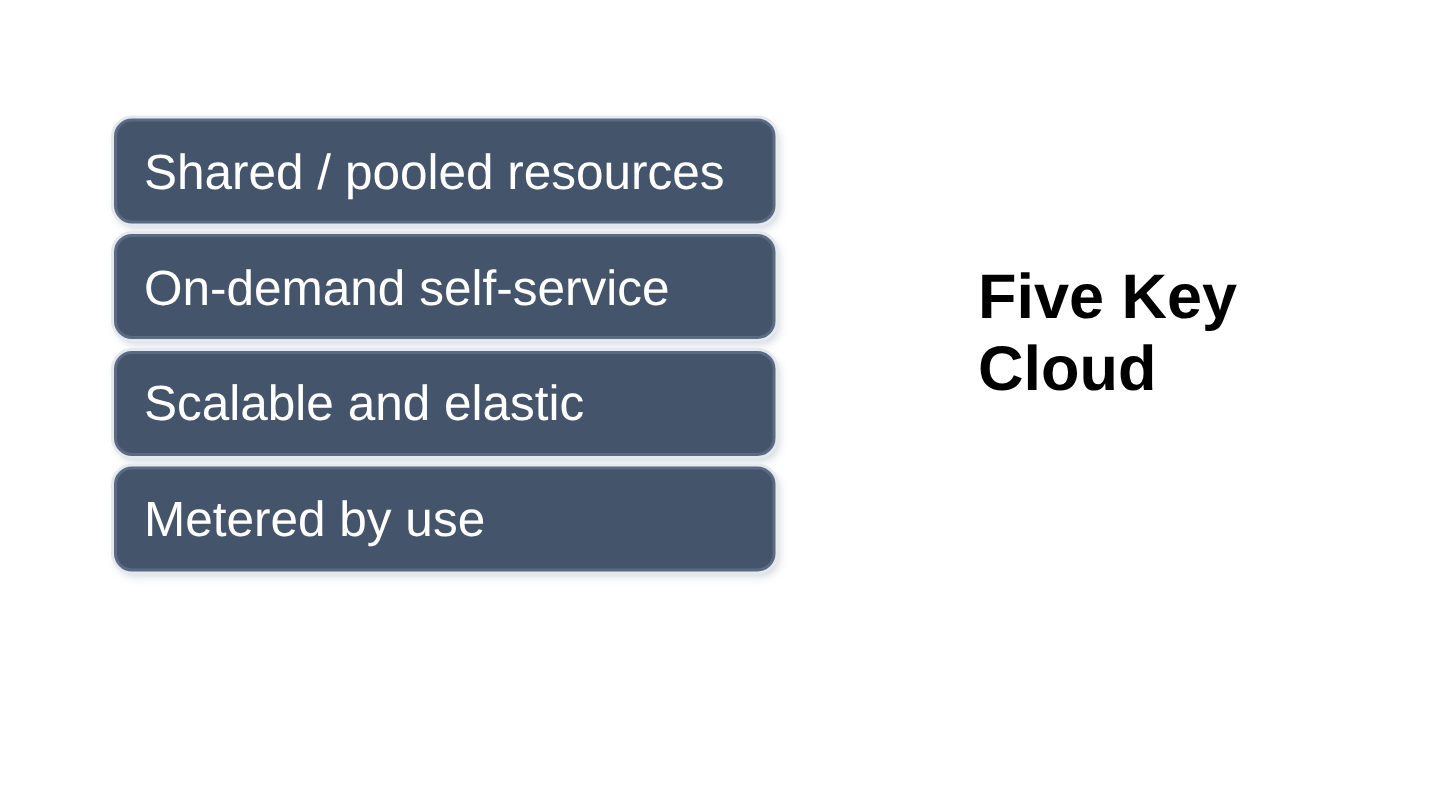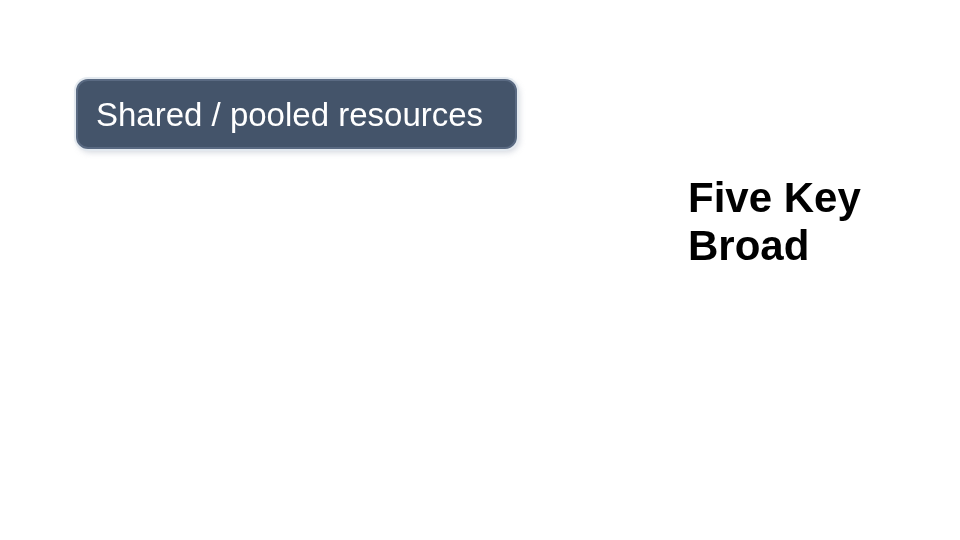--- a/index.html
+++ b/index.html
@@ -34,37 +34,46 @@
   .slide-title{
     position:absolute;
     left:652px;top:174px;
     width:230px;
     color:var(--title-color,#000000);
     font-size:42px;
     font-weight:700;
     line-height:48px;
     letter-spacing:0;
   }
-  .title-line{white-space:nowrap;margin-left:36px;}
+  .title-line{white-space:nowrap;}
 </style>
 </head>
 <body>
 
 <div class="slide">
 
   <div class="box-stack">
 
     <div class="attr-box">
       <span class="attr-label">Shared / pooled resources</span>
     </div>
 
 
+    <div class="attr-box">
+      <span class="attr-label">On-demand self-service</span>
+    </div>
 
+    <div class="attr-box">
+      <span class="attr-label">Scalable and elastic</span>
+    </div>
 
+    <div class="attr-box">
+      <span class="attr-label">Metered by use</span>
+    </div>
 
   </div>
 
   <div class="slide-title">
     <div class="title-line">Five Key</div>
-    <div class="title-line">Broad</div>
+    <div class="title-line">Cloud</div>
   </div>
 
 </div>
 
 </body></html>

